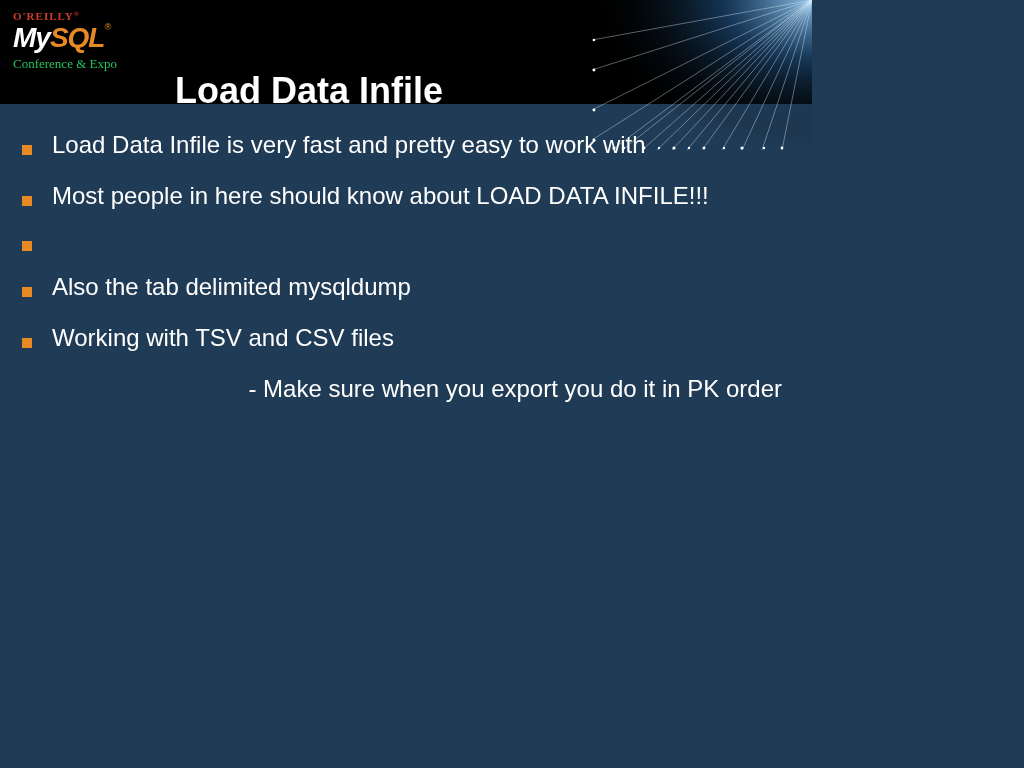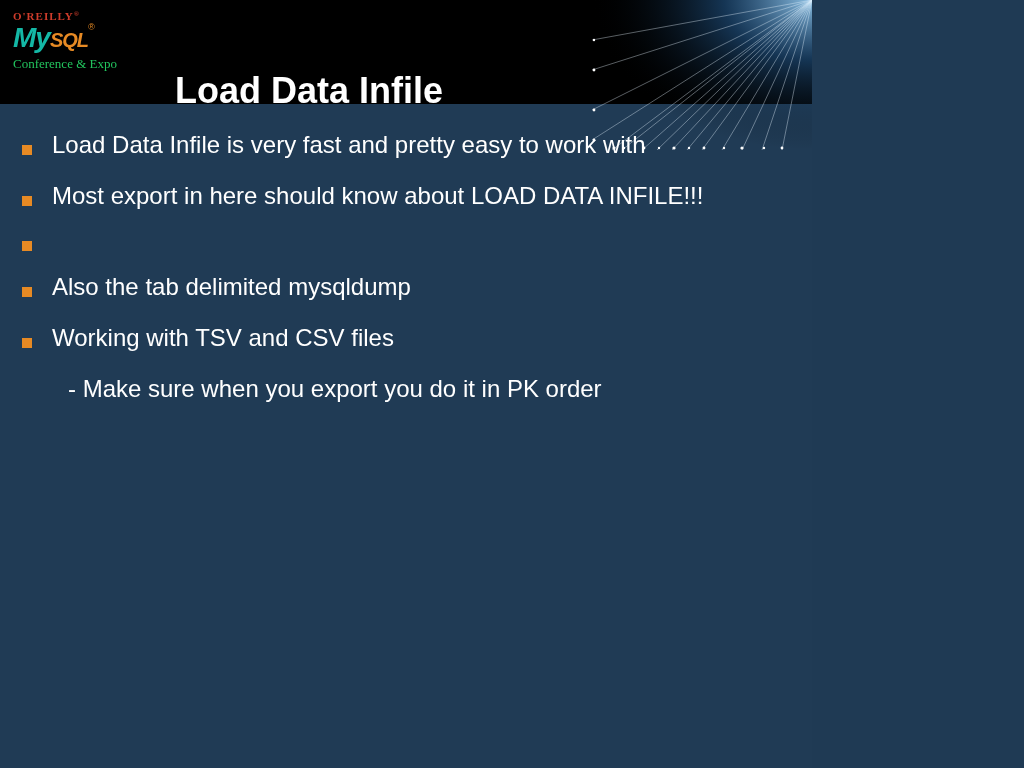--- a/index.html
+++ b/index.html
@@ -52,27 +52,27 @@
     color: #cf3c2b;
   }
 
   .mysql-logo {
     margin-top: 0px;
   }
   .mysql-logo .my {
     font-family: Verdana, Geneva, sans-serif;
     font-size: 28px;
     font-weight: bold;
-    color: #14b8a6;
+    color: #ffffff;
     font-style: italic;
     letter-spacing: -1px;
   }
   .mysql-logo .sql {
     font-family: Verdana, Geneva, sans-serif;
-    font-size: 20px;
+    font-size: 28px;
     font-weight: bold;
     color: #e78a24;
     font-style: italic;
     letter-spacing: -1px;
   }
   .mysql-logo .reg2 {
     font-size: 9px;
     vertical-align: top;
     color: #e78a24;
     font-style: italic;
@@ -139,20 +139,21 @@
     font-family: Arial, Helvetica, sans-serif;
     line-height: 1.25;
   }
 
   .sub-line {
     margin-left: 46px;
     margin-top: 22px;
     font-size: 24px;
     color: #ffffff;
     font-family: Arial, Helvetica, sans-serif;
+    text-align: right;
   }
 
 </style>
 </head>
 <body>
 
 <div class="slide">
 
   <div class="header-band"></div>
 
@@ -218,21 +219,21 @@
   </svg>
 
   <div class="content">
     <ul class="bullets">
       <li>
         <span class="bullet-marker"></span>
         <span class="bullet-text">Load Data Infile is very fast and pretty easy to work with</span>
       </li>
       <li>
         <span class="bullet-marker"></span>
-        <span class="bullet-text">Most export in here should know about LOAD DATA INFILE!!!</span>
+        <span class="bullet-text">Most people in here should know about LOAD DATA INFILE!!!</span>
       </li>
       <li>
         <span class="bullet-marker"></span>
       </li>
       <li>
         <span class="bullet-marker"></span>
         <span class="bullet-text">Also the tab delimited mysqldump</span>
       </li>
       <li>
         <span class="bullet-marker"></span>

